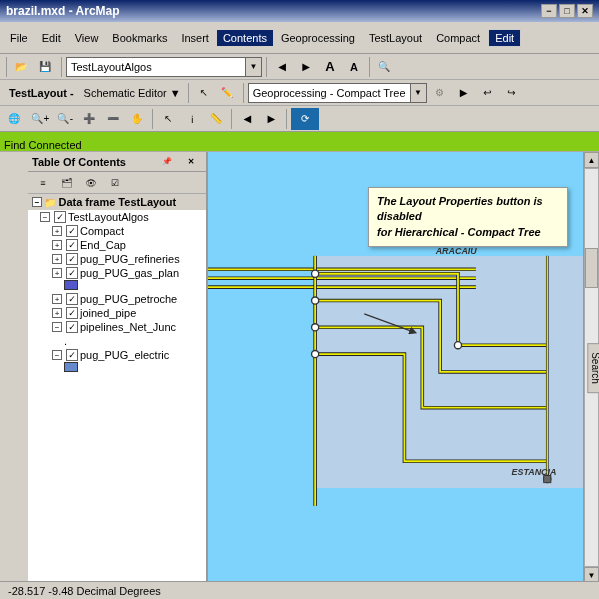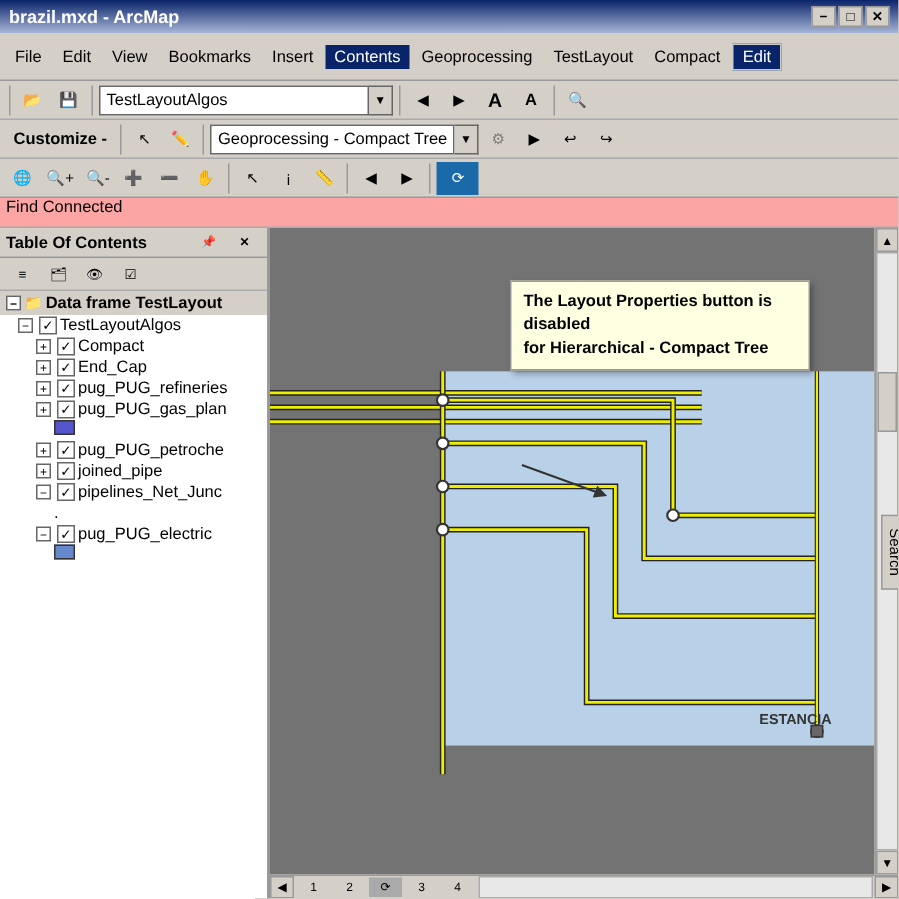--- a/index.html
+++ b/index.html
@@ -100,24 +100,24 @@
       border: 1px solid #666;
       border-left: none;
       display: flex; align-items: center; justify-content: center;
       cursor: pointer; font-size: 8px;
     }
     .dropdown-group { display: flex; align-items: center; }
     .dropdown-wide { min-width: 180px; }
 
     
     .find-toolbar {
-      background: #fca5a5;
+      background: #84cc16;
       height: 20px;
       display: flex;
-      align-items: flex-start;
+      align-items: flex-end;
       padding: 0 4px;
       gap: 2px;
       border-bottom: 1px solid #aaa;
     }
 
     
     .status-bar {
       background: #d4d0c8;
       height: 18px;
       display: flex;
@@ -173,23 +173,24 @@
     }
     .toc-checkbox { width: 12px; height: 12px; margin: 0 2px; border: 1px solid #666; display: inline-flex; align-items: center; justify-content: center; font-size: 8px; background: white; }
     .toc-checkbox.checked::after { content: '✓'; font-size: 9px; }
     .toc-expand { width: 10px; height: 10px; border: 1px solid #666; display: inline-flex; align-items: center; justify-content: center; font-size: 8px; cursor: pointer; margin-right: 2px; background: white; }
     .toc-color-box { width: 14px; height: 10px; border: 1px solid #333; margin-right: 2px; display: inline-block; }
     .folder-icon { font-size: 10px; margin-right: 2px; color: #f0c040; }
 
     
     .map-area {
       flex: 1;
-      background: #737373;
+      background: #7dd3fc;
       position: relative;
       overflow: hidden;
+      font-style: italic;
     }
 
     
     .right-scroll {
       width: 16px;
       background: #d4d0c8;
       border-left: 1px solid #999;
       display: flex;
       flex-direction: column;
       align-items: center;
@@ -253,21 +254,21 @@
       flex: 1;
       height: 15px;
       background: #e8e8e8;
       border: 1px solid #aaa;
       position: relative;
       margin: 0 1px;
     }
 
     
     .app-container { width: 599px; height: 599px; display: flex; flex-direction: column; overflow: hidden; }
-    .content-area { display: flex; flex: 1; overflow: hidden; }
+    .content-area { display: flex; flex: 1; overflow: hidden; padding-left: 28px; }
     .map-with-scroll { display: flex; flex: 1; overflow: hidden; }
   </style>
 </head>
 <body>
 
 <div class="app-container">
 
   <div class="title-bar">
     <span>brazil.mxd - ArcMap</span>
     <div class="title-bar-controls">
@@ -304,21 +305,22 @@
     <div class="tb-separator"></div>
     <div class="tb-btn">◀</div>
     <div class="tb-btn">▶</div>
     <div class="tb-btn" style="font-size:13px;font-weight:bold;">A</div>
     <div class="tb-btn" style="font-size:11px;font-weight:bold;">A</div>
     <div class="tb-separator"></div>
     <div class="tb-btn">🔍</div>
   </div>
 
   <div class="toolbar2">
-    <div class="tb-btn" style="font-size:11px;font-weight:bold;padding:0 4px;">Customize -</div>
+    <div class="tb-btn" style="font-size:11px;font-weight:bold;padding:0 4px;">TestLayout -</div>
+    <div class="tb-btn" style="font-size:11px;">Schematic Editor ▼</div>
     <div class="tb-separator"></div>
     <div class="tb-btn">↖</div>
     <div class="tb-btn">✏️</div>
     <div class="tb-separator"></div>
     <div class="dropdown-group">
       <div class="dropdown-box" style="min-width:160px;">
         <span>Geoprocessing - Compact Tree</span>
       </div>
       <div class="dropdown-arrow">▼</div>
     </div>
@@ -523,13 +525,16 @@
           <div class="tb-btn" style="width:14px;height:13px;font-size:8px;background:#aaa;">⟳</div>
           <div class="tb-btn" style="width:14px;height:13px;font-size:8px;">3</div>
           <div class="tb-btn" style="width:14px;height:13px;font-size:8px;">4</div>
         </div>
         <div class="bottom-scroll-track"></div>
         <div class="bottom-scroll-btn">▶</div>
       </div>
     </div>
   </div>
 
+  <div class="status-bar">
+    <span>-28.517  -9.48 Decimal Degrees</span>
+  </div>
 </div>
 
 </body></html>

